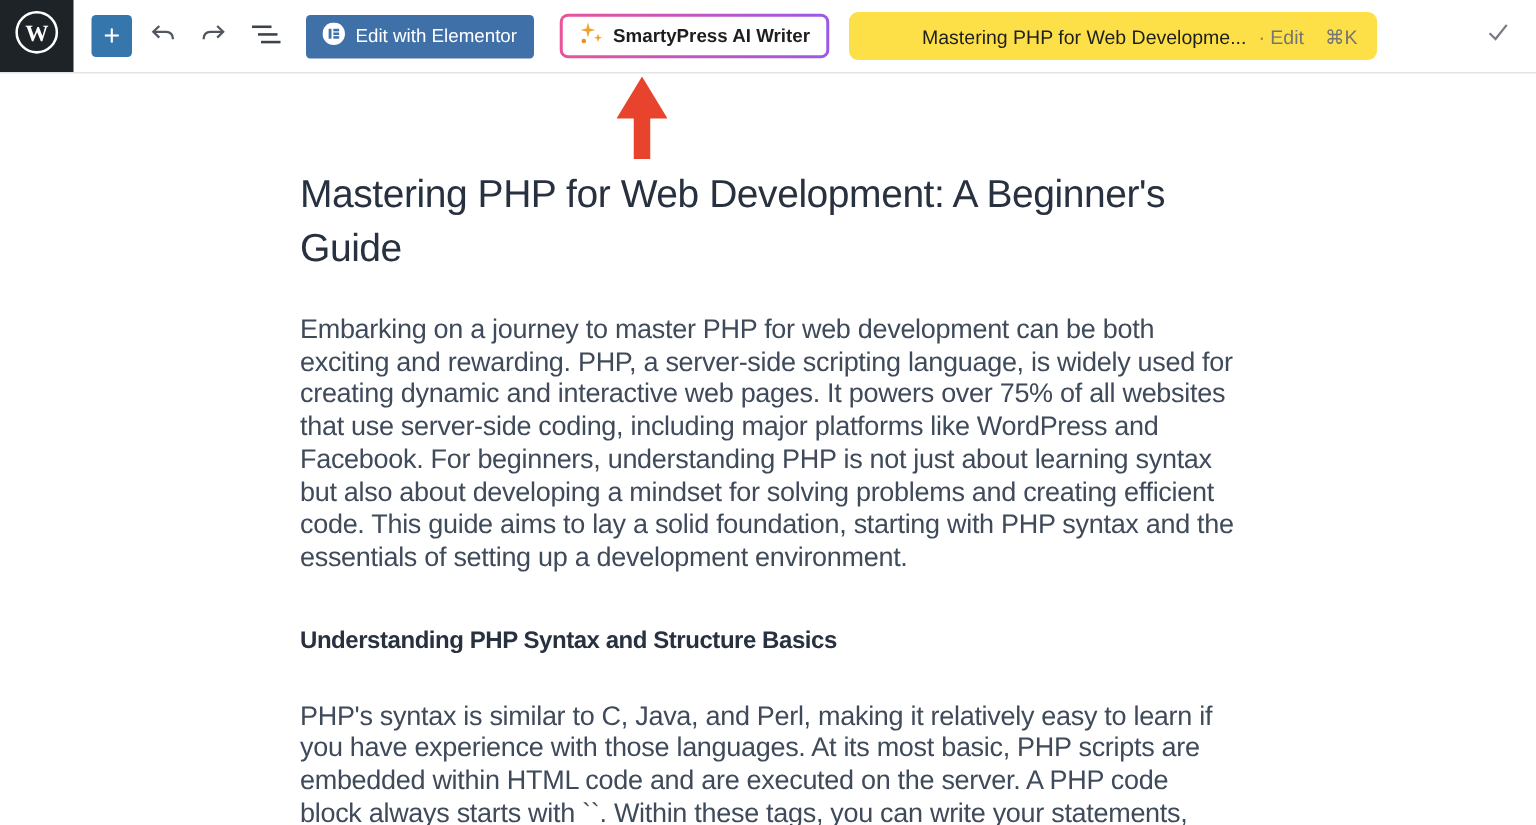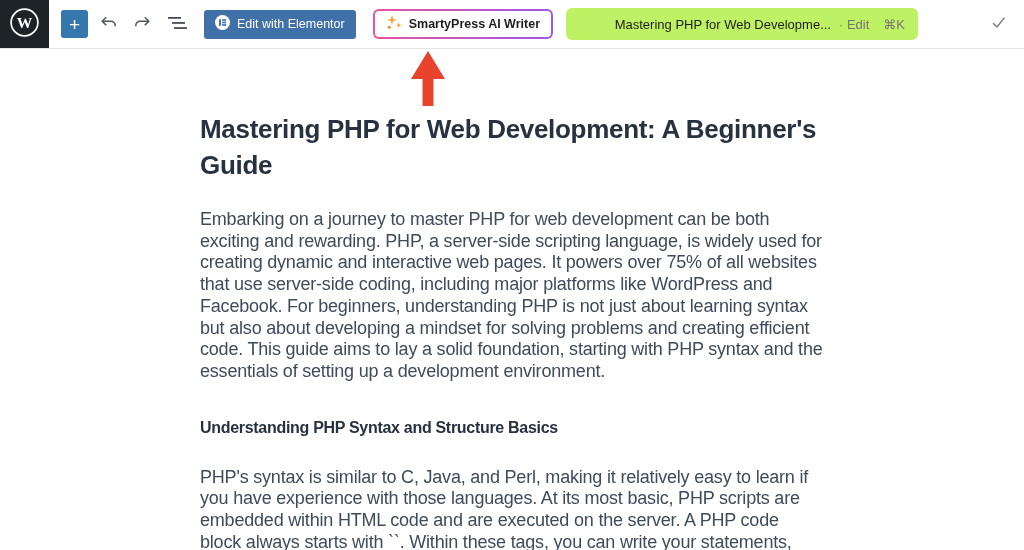--- a/index.html
+++ b/index.html
@@ -74,21 +74,21 @@
     font-size: 12.5px; font-weight: bold;
     font-family: "Liberation Sans", sans-serif;
     display: flex; align-items: center; gap: 7px;
     padding: 0 11px;
     cursor: pointer;
     white-space: nowrap;
   }
   .doc-pill {
     margin-left: 13px;
     width: 352px; height: 32px;
-    background: #bef264;
+    background: #fde047;
     border: none; border-radius: 6px;
     display: flex; align-items: center; justify-content: center;
     gap: 8px;
     position: relative;
     font-size: 13px;
     font-family: "Liberation Sans", sans-serif;
     cursor: pointer;
     white-space: nowrap;
   }
   .doc-pill .doc-title { color: #1e1e1e; }
@@ -112,21 +112,21 @@
 
   
   .canvas {
     width: 624px;
     margin: 0 auto;
     padding-top: 62px;
   }
   .post-title {
     font-size: 26px;
     line-height: 36px;
-    font-weight: bold;
+    font-weight: normal;
     letter-spacing: -0.3px;
     color: #28313f;
     cursor: text;
   }
   .para {
     margin-top: 26px;
     font-size: 18px;
     line-height: 21.7px;
     letter-spacing: -0.2px;
     color: #3f4a5a;

